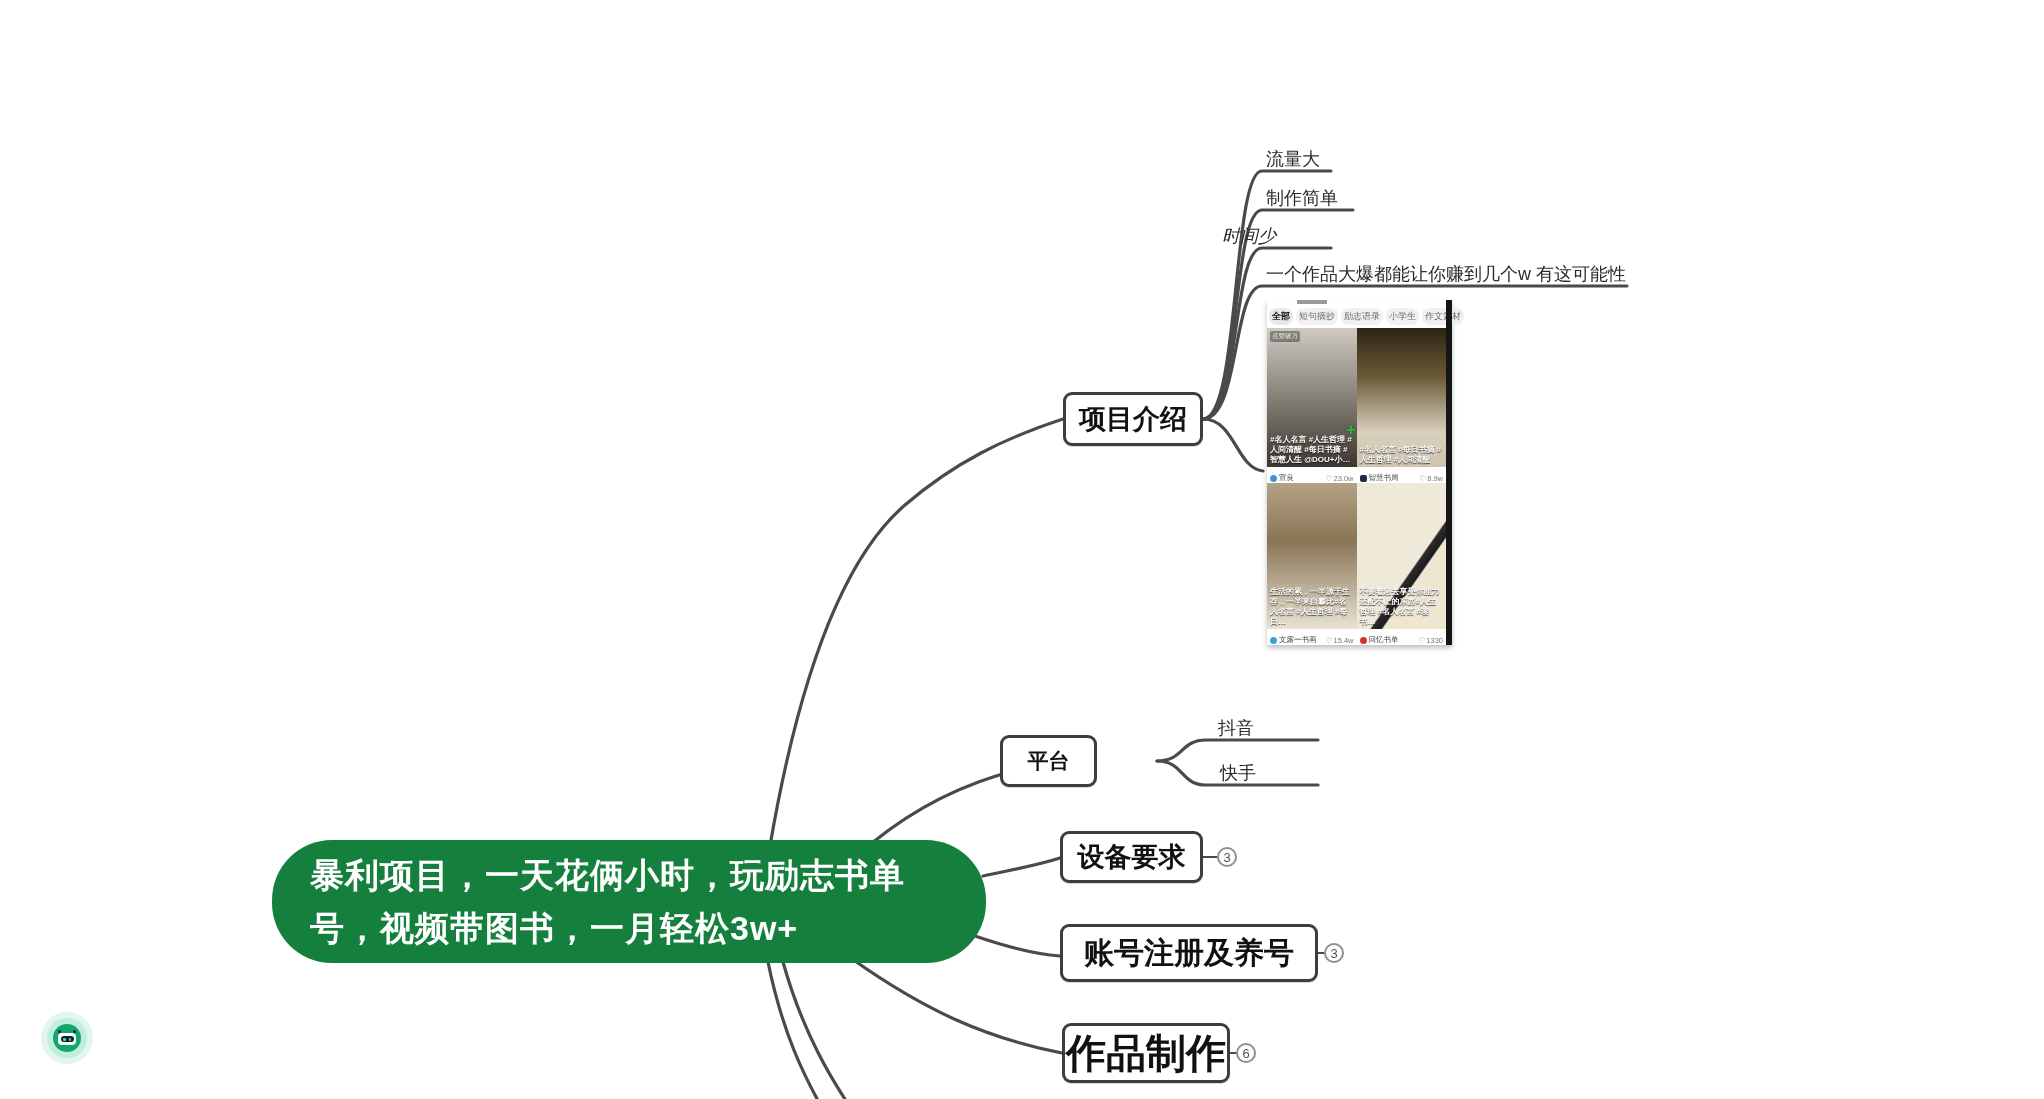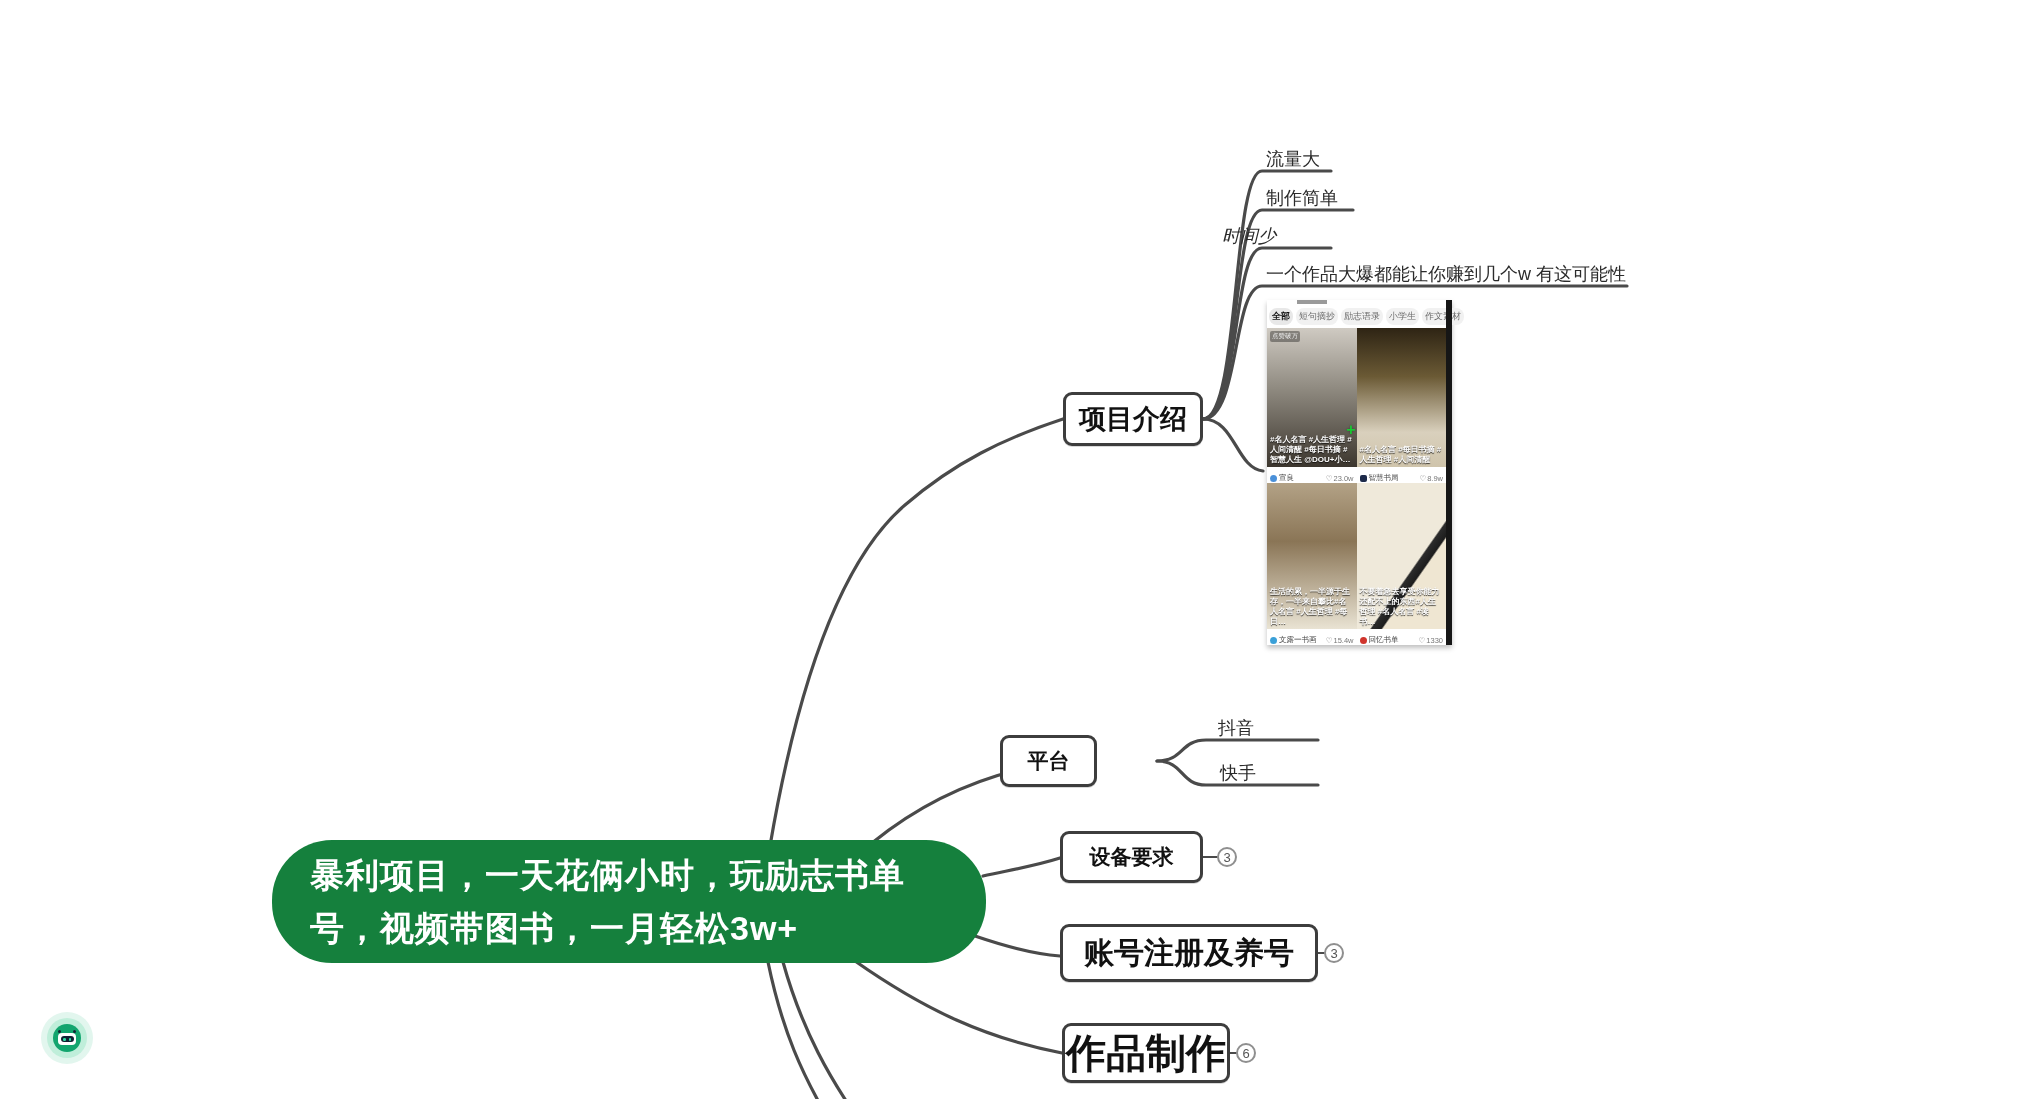--- a/index.html
+++ b/index.html
@@ -17,21 +17,21 @@
   }
 
   
   .topic {
     position:absolute; background:#fff; border:3px solid #3d3d3d; border-radius:9px;
     display:flex; align-items:center; justify-content:center;
     font-weight:bold; color:#111; box-shadow:0 1px 0 rgba(0,0,0,.15);
   }
   .t-intro      { left:1063px; top:392px;  width:140px; height:54px; font-size:27px; }
   .t-platform   { left:1000px; top:735px;  width:97px;  height:52px; font-size:21px; }
-  .t-device     { left:1060px; top:831px;  width:143px; height:52px; font-size:21px; }
+  .t-device     { left:1060px; top:831px;  width:143px; height:52px; font-size:27px; }
   .t-account    { left:1060px; top:924px;  width:258px; height:58px; font-size:30px; }
   .t-production { left:1062px; top:1023px; width:168px; height:60px; font-size:40px; }
 
   
   .leaf { position:absolute; font-size:18px; color:#2b2b2b; white-space:nowrap; }
 
   
   .badge {
     position:absolute; width:20px; height:20px; border:2px solid #8f8f8f; border-radius:50%;
     background:#fff; color:#555; font-size:13px; display:flex; align-items:center; justify-content:center;

